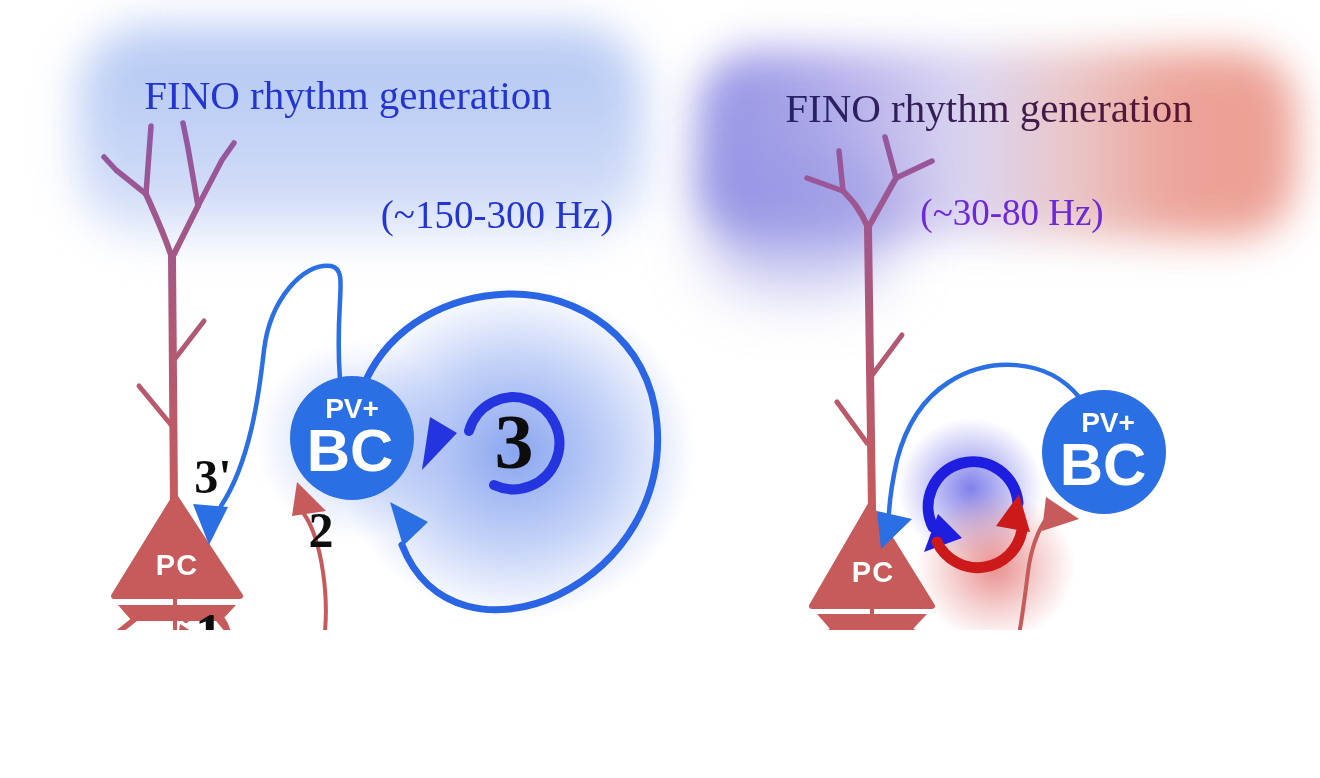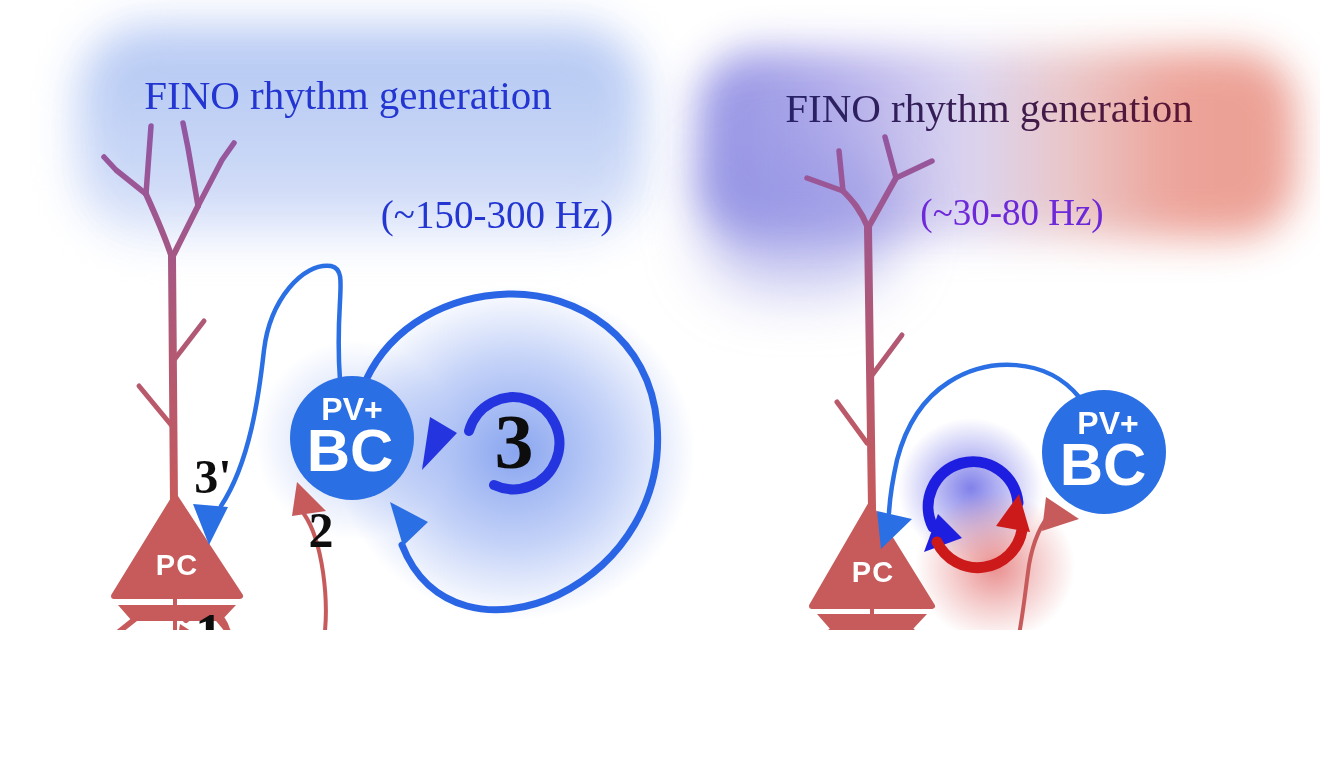--- a/index.html
+++ b/index.html
@@ -50,21 +50,21 @@
     -webkit-background-clip:text;background-clip:text;
     color:transparent;
   }
   #ping-freq{font-size:37px;color:#6d28d9;}
   .num{font-family:"Liberation Serif",serif;font-weight:700;color:#0d0d0d;}
   .cellname{
     font-family:"Liberation Sans",sans-serif;font-weight:700;color:#ffffff;
     letter-spacing:1px;
   }
   .pc-name{font-size:29px;}
-  .bc-top{font-size:32px;letter-spacing:0;}
+  .bc-top{font-size:28px;letter-spacing:0;}
   .bc-main{font-size:60px;letter-spacing:0;}
   #bottom-rule{position:absolute;left:38px;top:769px;width:1282px;height:2px;background:#e9e9e9;}
 </style>
 </head>
 <body>
 
 <div id="figure">
 
   <div class="glow" id="glow-left"></div>
   <div class="glow" id="glow-left-loop"></div>

